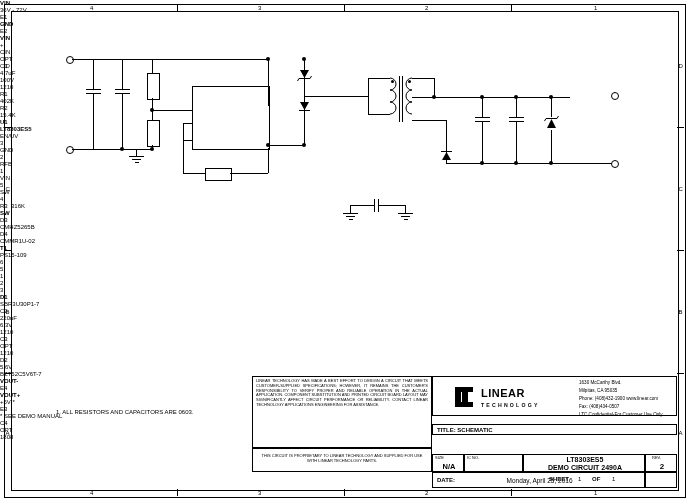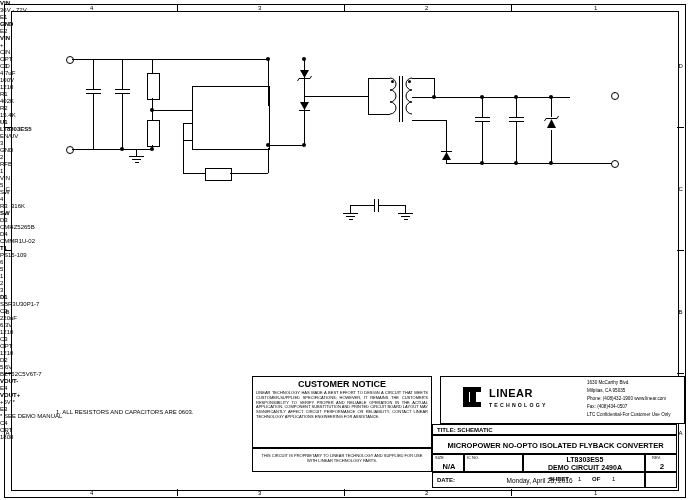--- a/index.html
+++ b/index.html
@@ -283,49 +283,45 @@
   <div class="wire h" style="left:349px;top:219px;width:4px;"></div>
 
   <div class="wire v" style="left:405px;top:205px;height:8px;"></div>
   <div class="wire h" style="left:398px;top:213px;width:15px;"></div>
   <div class="wire h" style="left:401px;top:216px;width:9px;"></div>
   <div class="wire h" style="left:404px;top:219px;width:4px;"></div>
 
   <div class="abs" style="left:56px;top:409px;font-size:6px;">1.  ALL RESISTORS AND CAPACITORS ARE 0603.</div>
 
   <div class="tb" style="left:252px;top:376px;width:180px;height:72px;">
-    <div class="ctr" style="font-size:9px;font-weight:bold;margin-top:2px;">CUSTOMER NOTICE</div>
     <div class="tiny" style="padding:2px 3px 0 3px;text-align:justify;">LINEAR TECHNOLOGY HAS MADE A BEST EFFORT TO DESIGN A CIRCUIT THAT MEETS CUSTOMER-SUPPLIED SPECIFICATIONS; HOWEVER, IT REMAINS THE CUSTOMER'S RESPONSIBILITY TO VERIFY PROPER AND RELIABLE OPERATION IN THE ACTUAL APPLICATION.  COMPONENT SUBSTITUTION AND PRINTED CIRCUIT BOARD LAYOUT MAY SIGNIFICANTLY AFFECT CIRCUIT PERFORMANCE OR RELIABILITY.  CONTACT LINEAR TECHNOLOGY APPLICATIONS ENGINEERING FOR ASSISTANCE.</div>
   </div>
   <div class="tb" style="left:252px;top:448px;width:180px;height:24px;">
     <div class="tiny" style="padding:5px 4px;text-align:center;">THIS CIRCUIT IS PROPRIETARY TO LINEAR TECHNOLOGY AND SUPPLIED FOR USE WITH LINEAR TECHNOLOGY PARTS.</div>
   </div>
 
-  <div class="tb" style="left:432px;top:376px;width:245px;height:48px;margin-left:8px;">
+  <div class="tb" style="left:432px;top:376px;width:245px;height:40px;">
     <div class="abs" style="left:20px;top:8px;">
       <svg width="22" height="26" viewBox="0 0 22 26">
         <path d="M2,2 L2,22 L20,22 L20,17 L8,17 L8,2 Z" fill="#000"></path>
         <path d="M6,2 L20,2 L20,7 L15,7 L15,20 L9,20 L9,7 L6,7 Z" fill="#000"></path>
       </svg>
     </div>
     <div class="abs logo-tm" style="left:48px;top:10px;">LINEAR</div>
     <div class="abs logo-sub" style="left:48px;top:25px;">TECHNOLOGY</div>
     <div class="abs small" style="left:146px;top:3px;">1630 McCarthy Blvd.</div>
     <div class="abs small" style="left:146px;top:11px;">Milpitas, CA 95035</div>
     <div class="abs small" style="left:146px;top:19px;">Phone: (408)432-1900  www.linear.com</div>
     <div class="abs small" style="left:146px;top:27px;">Fax: (408)434-0507</div>
     <div class="abs small" style="left:146px;top:35px;">LTC Confidential-For Customer Use Only</div>
   </div>
 
   <div class="tb" style="left:432px;top:424px;width:245px;height:11px;">
     <div class="abs" style="left:4px;top:2px;font-size:6px;font-weight:bold;">TITLE: SCHEMATIC</div>
   </div>
-  <div class="tb" style="left:432px;top:435px;width:245px;height:19px;">
-    <div class="abs ctr" style="left:0;top:5px;width:245px;font-size:7.5px;font-weight:bold;">MICROPOWER NO-OPTO ISOLATED FLYBACK CONVERTER</div>
-  </div>
 
   <div class="tb" style="left:432px;top:454px;width:32px;height:18px;">
     <div class="abs tiny" style="left:2px;top:1px;">SIZE</div>
     <div class="abs ctr" style="left:0;top:7px;width:32px;font-size:7.5px;font-weight:bold;">N/A</div>
   </div>
   <div class="tb" style="left:464px;top:454px;width:59px;height:18px;">
     <div class="abs tiny" style="left:2px;top:1px;">IC NO.</div>
     <div class="abs ctr" style="left:0;top:7px;width:59px;font-size:7px;"></div>
   </div>
   <div class="tb" style="left:523px;top:454px;width:122px;height:18px;">

